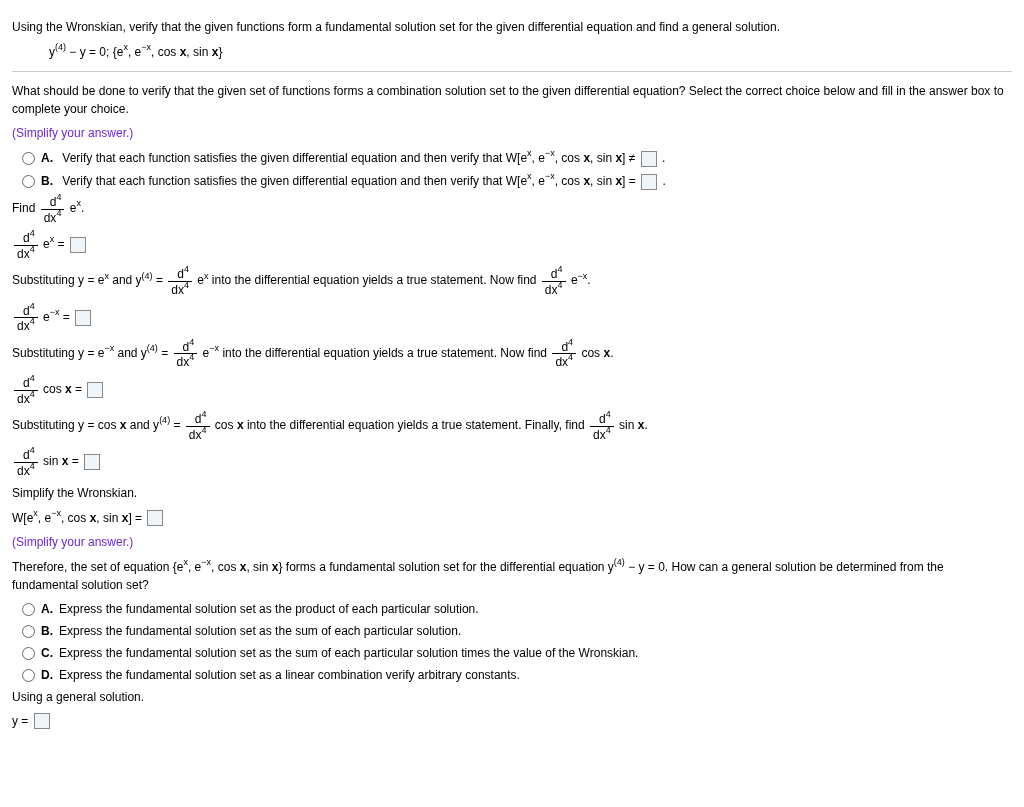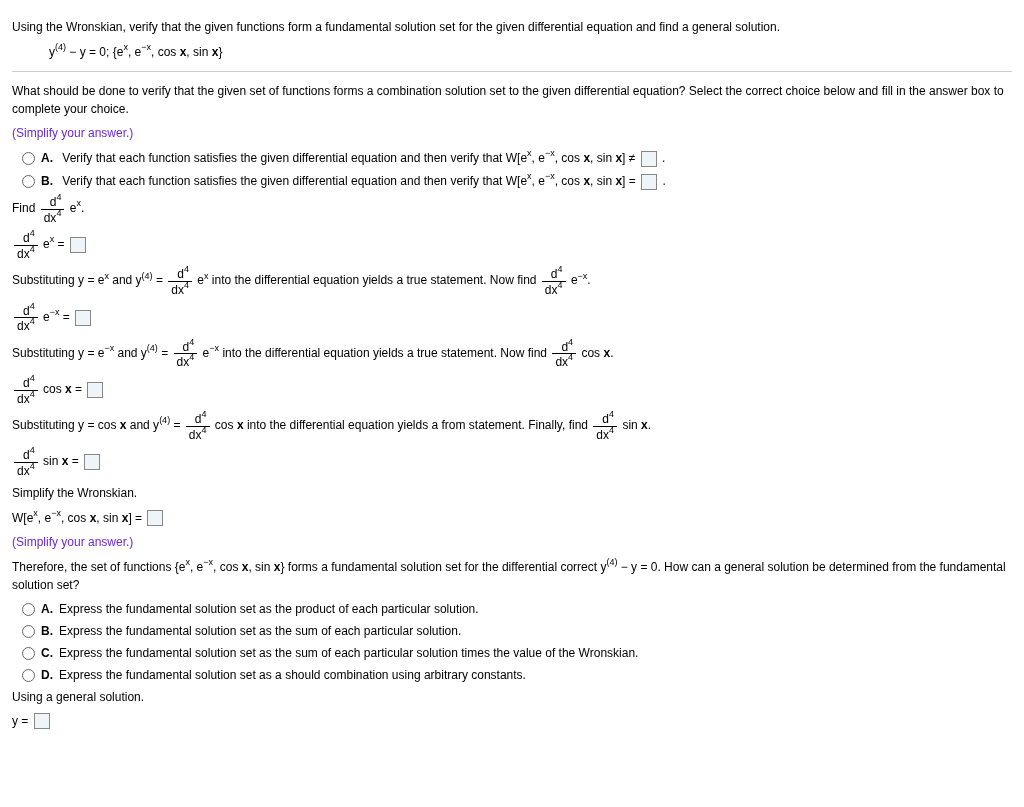--- a/index.html
+++ b/index.html
@@ -72,40 +72,40 @@
 </div>
 
 <div class="row">
  <span class="frac"><span class="n"><span>d</span><sup>4</sup></span><span class="d"><span>dx</span><sup>4</sup></span></span>
  <span>cos</span> <b>x</b> = <span class="box"></span>
 </div>
 
 <div class="row spaced">
  <span>Substituting y = cos</span> <b>x</b><span> and y</span><sup>(4)</sup><span> = </span>
  <span class="frac"><span class="n"><span>d</span><sup>4</sup></span><span class="d"><span>dx</span><sup>4</sup></span></span>
- <span>cos</span> <b>x</b><span> into the differential equation yields a from statement. Finally, find</span>
+ <span>cos</span> <b>x</b><span> into the differential equation yields a true statement. Finally, find</span>
  <span class="frac"><span class="n"><span>d</span><sup>4</sup></span><span class="d"><span>dx</span><sup>4</sup></span></span>
  <span>sin</span> <b>x</b>.
 </div>
 
 <div class="row">
  <span class="frac"><span class="n"><span>d</span><sup>4</sup></span><span class="d"><span>dx</span><sup>4</sup></span></span>
  <span>sin</span> <b>x</b> = <span class="box"></span>
 </div>
 
 <div class="row spaced">Simplify the Wronskian.</div>
 <div class="row">
  <span>W[e</span><sup>x</sup><span>,  e</span><sup>−x</sup><span>,  cos</span> <b>x</b><span>,  sin</span> <b>x</b><span>] =</span>
  <span class="box"></span>
 </div>
 <div class="row blue">(Simplify your answer.)</div>
 
 <div class="row">
- <span>Therefore, the set of functions {e</span><sup>x</sup><span>,  e</span><sup>−x</sup><span>,  cos</span> <b>x</b><span>,  sin</span> <b>x</b>}<span> forms a fundamental solution set for the differential correct y</span><sup>(4)</sup><span> − y = 0. How can a general solution be determined from the fundamental solution set?</span>
+ <span>Therefore, the set of equation {e</span><sup>x</sup><span>,  e</span><sup>−x</sup><span>,  cos</span> <b>x</b><span>,  sin</span> <b>x</b>}<span> forms a fundamental solution set for the differential equation y</span><sup>(4)</sup><span> − y = 0. How can a general solution be determined from the fundamental solution set?</span>
 </div>
 
 <div class="opt"><span class="radio"></span><span class="lbl">A.</span><span>Express the fundamental solution set as the product of each particular solution.</span></div>
 <div class="opt"><span class="radio"></span><span class="lbl">B.</span><span>Express the fundamental solution set as the sum of each particular solution.</span></div>
 <div class="opt"><span class="radio"></span><span class="lbl">C.</span><span>Express the fundamental solution set as the sum of each particular solution times the value of the Wronskian.</span></div>
-<div class="opt"><span class="radio"></span><span class="lbl">D.</span><span>Express the fundamental solution set as a should combination using arbitrary constants.</span></div>
+<div class="opt"><span class="radio"></span><span class="lbl">D.</span><span>Express the fundamental solution set as a linear combination verify arbitrary constants.</span></div>
 
 <div class="row spaced">Using a general solution.</div>
 <div class="row"><span>y =</span> <span class="box"></span></div>
 
 </body></html>

